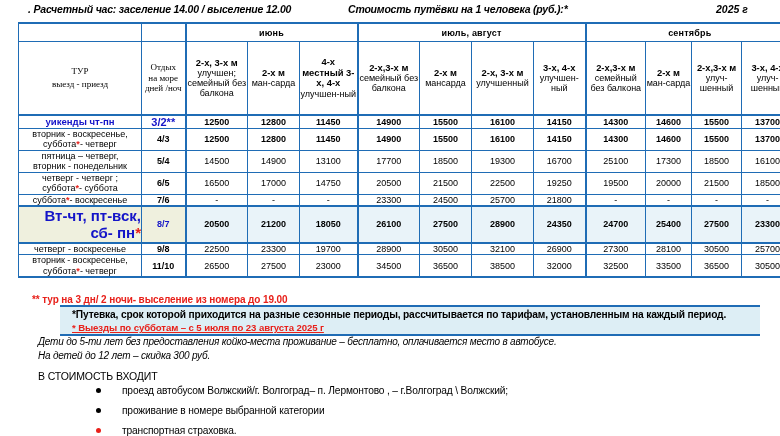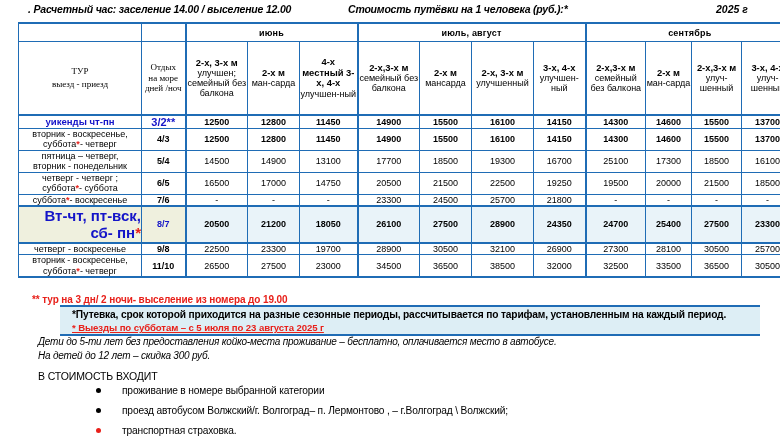--- a/index.html
+++ b/index.html
@@ -354,17 +354,17 @@
   <div class="seasonbox">
     <div class="l1">*Путевка, срок которой приходится  на разные сезонные периоды, рассчитывается по тарифам, установленным на каждый период.</div>
     <div class="l2">* Выезды по субботам – с  5 июля по  23 августа  2025 г</div>
   </div>
 
   <div class="kids k1">Дети до 5-ти лет без предоставления койко-места проживание – бесплатно, оплачивается место в автобусе.</div>
   <div class="kids k2">На детей до 12 лет – скидка 300 руб.</div>
 
   <div class="incl">В СТОИМОСТЬ ВХОДИТ</div>
   <ul class="bullets" id="bullets">
+      <li><span class="bl"></span><span>проезд автобусом Волжский/г. Волгоград–  п. Лермонтово , – г.Волгоград \ Волжский;</span></li>
       <li><span class="bl"></span><span>проживание в номере выбранной категории</span></li>
-      <li><span class="bl"></span><span>проезд автобусом Волжский/г. Волгоград–  п. Лермонтово , – г.Волгоград \ Волжский;</span></li>
       <li class="red"><span class="bl"></span><span>транспортная страховка.</span></li>
     </ul>
 </div>
 
 </body></html>

